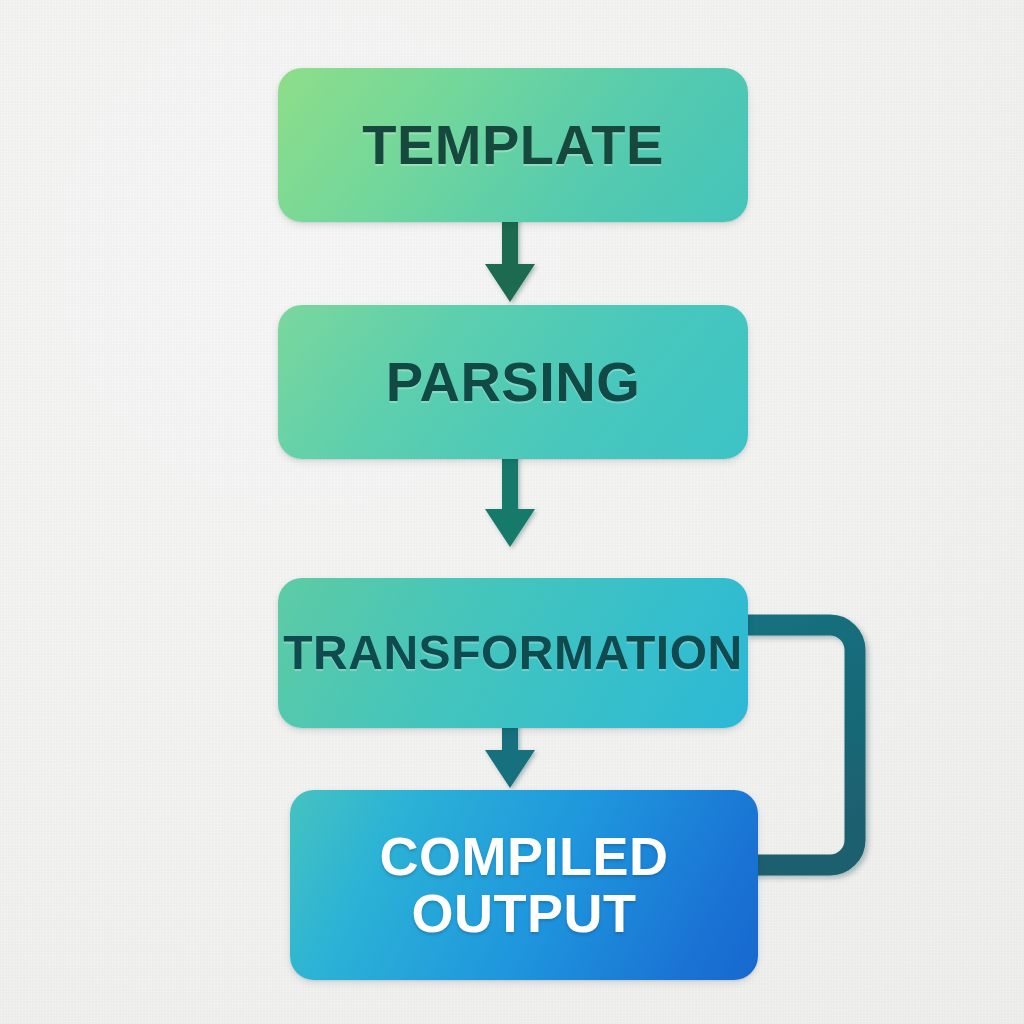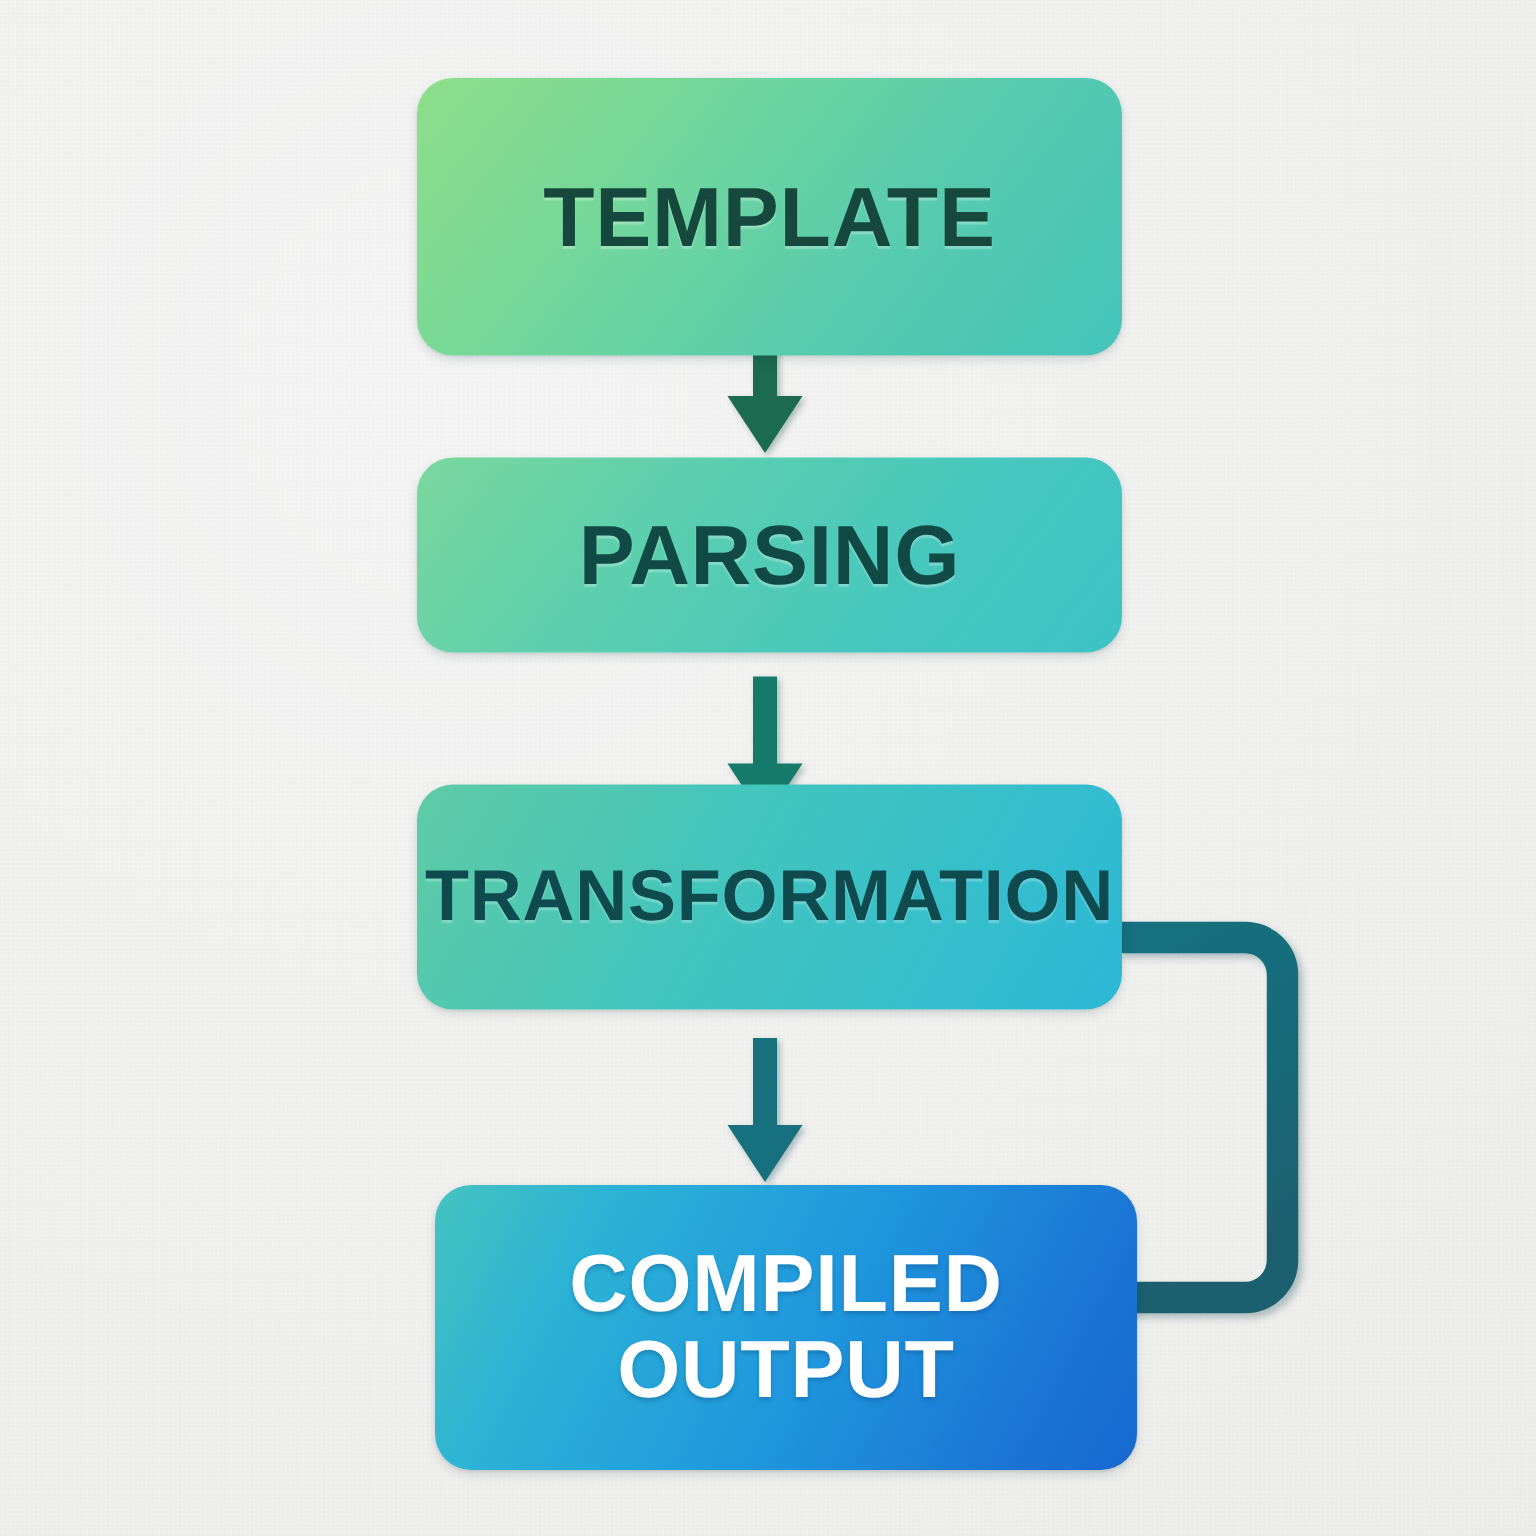--- a/index.html
+++ b/index.html
@@ -48,41 +48,41 @@
   .node .label {
     font-weight: 700;
     letter-spacing: 0.5px;
     line-height: 1.06;
     white-space: pre-line;
     user-select: none;
   }
 
   
   #node-template {
-    left: 278px; top: 52px; width: 470px; height: 185px;
+    left: 278px; top: 68px; width: 470px; height: 154px;
     background: linear-gradient(128deg, #8ede89 0%, #73d79a 32%, #56cbae 66%, #44c4bb 100%);
   }
   #node-template .label {
     font-size: 56px;
     color: #16483d;
     text-shadow: 0 2px 1px rgba(255,255,255,0.30);
   }
 
   #node-parsing {
-    left: 278px; top: 305px; width: 470px; height: 130px;
+    left: 278px; top: 305px; width: 470px; height: 154px;
     background: linear-gradient(128deg, #7bd79c 0%, #5ccfae 33%, #47c7bd 68%, #3dc3c6 100%);
   }
   #node-parsing .label {
     font-size: 56px;
     color: #114a44;
     text-shadow: 0 2px 1px rgba(255,255,255,0.28);
   }
 
   #node-transformation {
-    left: 278px; top: 523px; width: 470px; height: 150px;
+    left: 278px; top: 578px; width: 470px; height: 150px;
     background: linear-gradient(120deg, #5ecba4 0%, #45c5bb 38%, #36bfcb 72%, #2cb8d6 100%);
   }
   #node-transformation .label {
     font-size: 48px;
     color: #0f4a4f;
     text-shadow: 0 2px 1px rgba(255,255,255,0.26);
   }
 
   #node-compiled {
     left: 278px; top: 790px; width: 468px; height: 190px;

